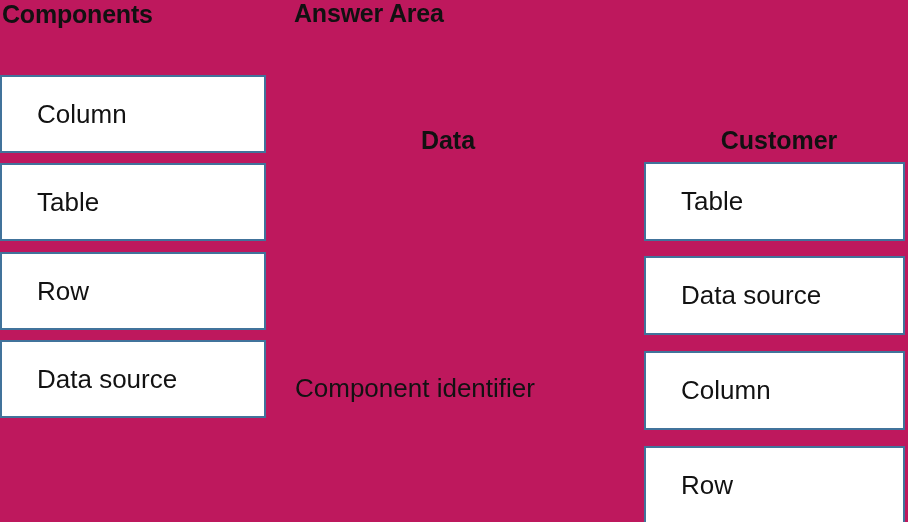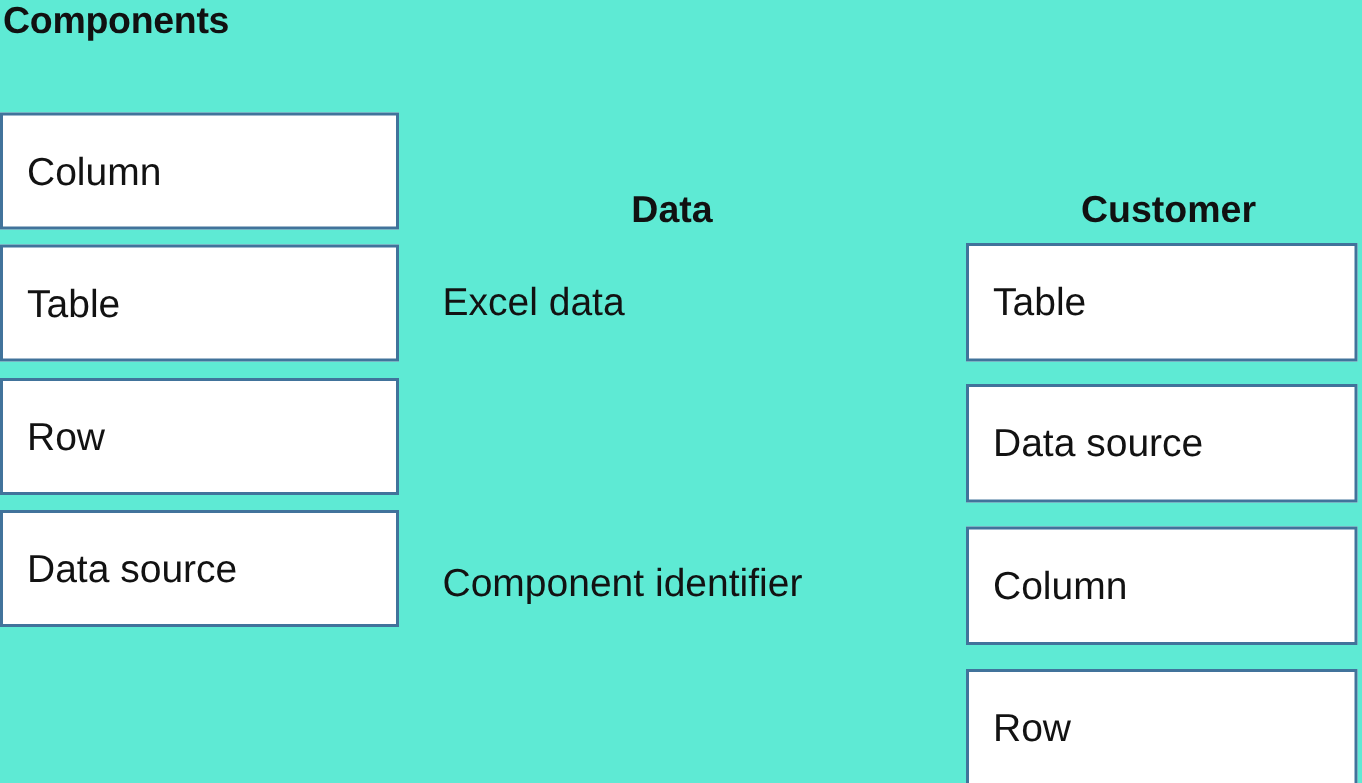--- a/index.html
+++ b/index.html
@@ -11,21 +11,21 @@
   body {
     font-family: "Liberation Sans", "DejaVu Sans", sans-serif;
     color: #0f0f0f;
     -webkit-font-smoothing: antialiased;
   }
 
   #stage {
     position: relative;
     width: 908px;
     height: 522px;
-    background: #5eead4;
+    background: #be185d;
     overflow: hidden;
   }
 
   
   .section-title {
     position: absolute;
     font-weight: bold;
     font-size: 25px;
     line-height: 1;
     letter-spacing: -0.2px;
@@ -56,21 +56,21 @@
     box-sizing: border-box;
     background: #ffffff;
     border: 2px solid #41739b;
     display: flex;
     align-items: center;
   }
   .tile > .tile-label {
     font-size: 26px;
     line-height: 1.1;
     color: #121212;
-    padding-left: 16px;
+    padding-left: 35px;
     white-space: nowrap;
   }
 
   
   .comp-tile {
     left: 0px;
     width: 266px;
     height: 78px;
   }
   #comp-tile-0 { top: 75px;  }
@@ -103,20 +103,21 @@
   #answer-tile-2 { top: 351px; }
   #answer-tile-3 { top: 446px; }
 </style>
 </head>
 <body>
 
 <div id="stage">
 
   <div class="section-title" id="components-title">Components</div>
 
+  <div class="section-title" id="answer-area-title">Answer Area</div>
 
   <div class="tile comp-tile" id="comp-tile-0">
     <span class="tile-label">Column</span>
   </div>
 
   <div class="tile comp-tile" id="comp-tile-1">
     <span class="tile-label">Table</span>
   </div>
 
   <div class="tile comp-tile" id="comp-tile-2">
@@ -124,21 +125,20 @@
   </div>
 
   <div class="tile comp-tile" id="comp-tile-3">
     <span class="tile-label">Data source</span>
   </div>
 
   <div class="column-header" id="data-column-header">Data</div>
 
   <div class="column-header" id="component-column-header">Customer</div>
 
-  <div class="data-label" id="data-label-0">Excel data</div>
 
 
   <div class="data-label" id="data-label-2">Component identifier</div>
 
 
   <div class="tile answer-tile" id="answer-tile-0">
     <span class="tile-label">Table</span>
   </div>
 
   <div class="tile answer-tile" id="answer-tile-1">

